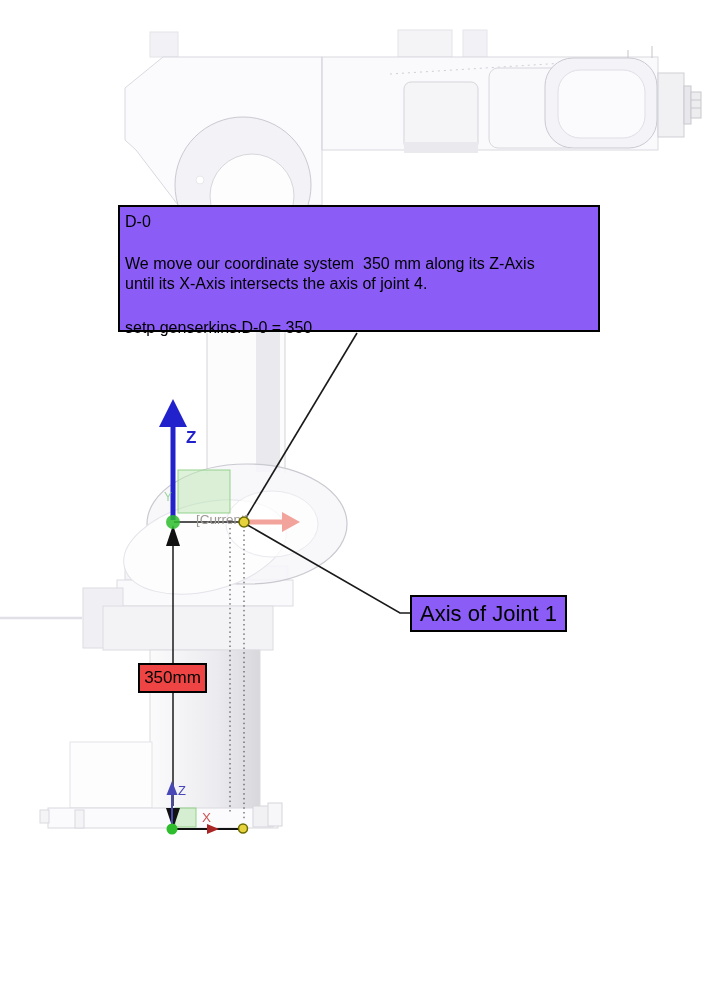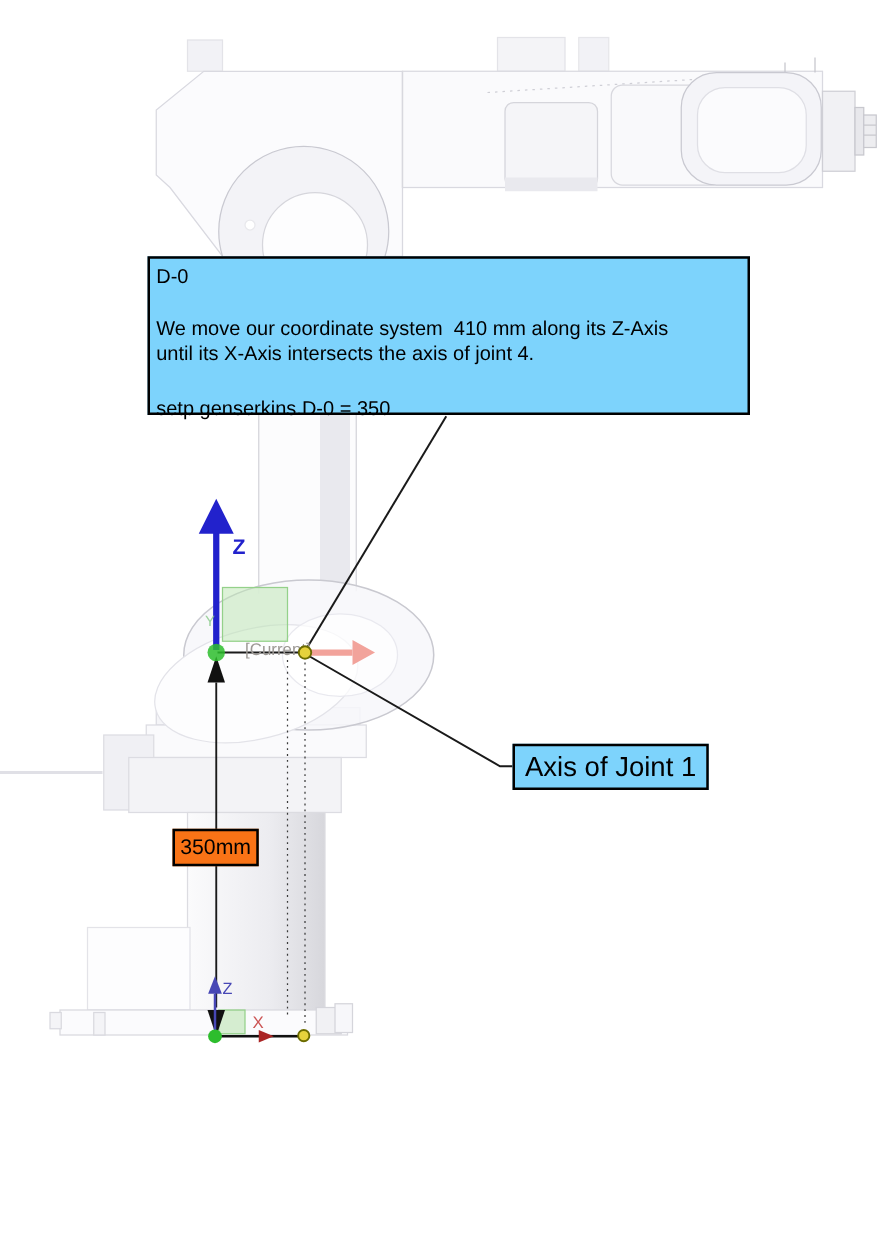--- a/index.html
+++ b/index.html
@@ -3,37 +3,37 @@
 <meta charset="utf-8">
 <style>
   html,body{margin:0;padding:0;background:#ffffff;}
   #stage{
     position:relative;width:707px;height:1000px;background:#ffffff;overflow:hidden;
     font-family:"Liberation Sans", sans-serif;
   }
   #diagram-svg{position:absolute;left:0;top:0;z-index:1;}
   .note-box{
     position:absolute;z-index:10;box-sizing:border-box;
-    background:#7dd3fc;border:2px solid #000000;color:#000000;
+    background:#8b5cf6;border:2px solid #000000;color:#000000;
   }
   #parameter-callout{
     left:118px;top:205px;width:482px;height:127px;
     padding:5px 0 0 5px;font-size:16px;line-height:20px;
   }
   #parameter-callout .t-line{white-space:pre;}
   #callout-param{margin-bottom:22px;}
   #callout-cmd{margin-top:24px;}
   #joint-axis-label{
     left:410px;top:595px;width:157px;height:37px;
     font-size:22px;display:flex;align-items:center;justify-content:center;
     white-space:pre;
   }
   #dimension-label{
     left:138px;top:663px;width:69px;height:30px;
-    background:#f97316;font-size:17px;
+    background:#ef4444;font-size:17px;
     display:flex;align-items:center;justify-content:center;white-space:pre;
   }
   text{font-family:"Liberation Sans", sans-serif;}
 </style>
 </head>
 <body>
 
 <div id="stage">
 
   <svg id="diagram-svg" width="707" height="1000" viewBox="0 0 707 1000">
@@ -146,21 +146,21 @@
       <text x="202" y="822" font-size="13.5" fill="#cc5555">X</text>
       <line x1="172" y1="829" x2="241" y2="829" stroke="#111111" stroke-width="2"></line>
       <polygon points="219,829 207,824 207,834" fill="#aa2525"></polygon>
       <circle cx="172" cy="829" r="5.5" fill="#2dbd2d"></circle>
       <circle cx="243" cy="828.5" r="4.5" fill="#e6d23c" stroke="#6b6b00" stroke-width="1.5"></circle>
     </g>
   </svg>
 
   <div id="parameter-callout" class="note-box">
     <div id="callout-param" class="t-line">D-0</div>
-    <div class="t-line">We move our coordinate system  410 mm along its Z-Axis</div>
+    <div class="t-line">We move our coordinate system  350 mm along its Z-Axis</div>
     <div class="t-line">until its X-Axis intersects the axis of joint 4.</div>
     <div id="callout-cmd" class="t-line">setp genserkins.D-0 = 350</div>
   </div>
 
   <div id="joint-axis-label" class="note-box">Axis of Joint 1</div>
 
   <div id="dimension-label" class="note-box">350mm</div>
 
 </div>
 

